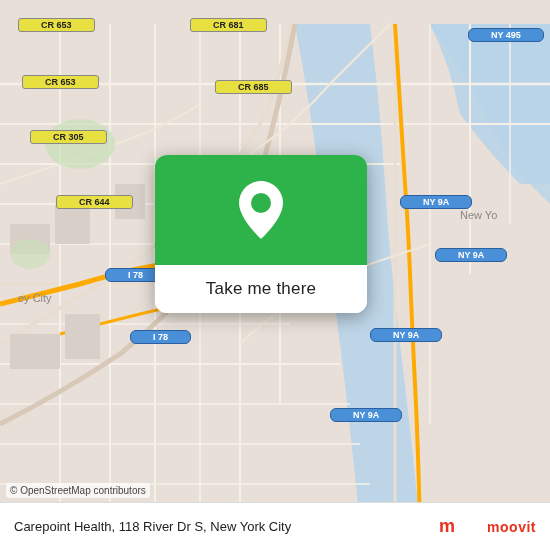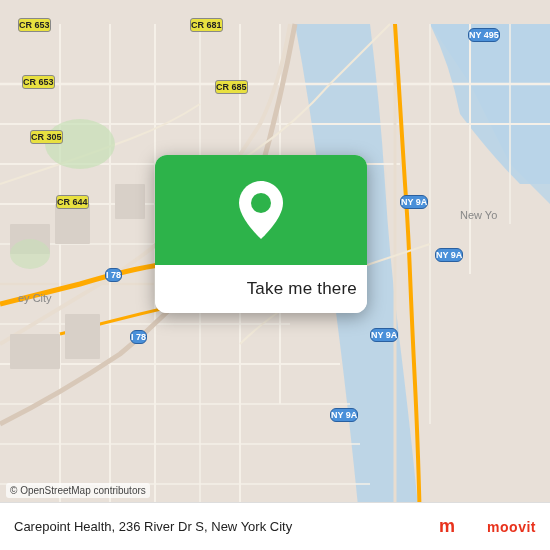--- a/index.html
+++ b/index.html
@@ -90,21 +90,21 @@
 
     #popup-button {
       background: white;
       border: none;
       width: 100%;
       padding: 14px 10px;
       font-size: 17px;
       font-weight: 500;
       color: #222;
       cursor: pointer;
-      text-align: right;
+      text-align: center;
       letter-spacing: 0.2px;
     }
 
     
     #copyright {
       position: absolute;
       bottom: 52px;
       left: 6px;
       font-size: 10px;
       color: #444;
@@ -116,21 +116,21 @@
 
     
     .road-badge {
       position: absolute;
       background: #e8e040;
       border: 1.5px solid #888;
       border-radius: 3px;
       font-size: 9px;
       font-weight: bold;
       color: #222;
-      padding: 1px 0;
+      padding: 1px 22px;
       white-space: nowrap;
     }
 
     .road-badge-blue {
       background: #4a90d9;
       color: white;
       border-color: #2a60a0;
       border-radius: 6px;
     }
   </style>
@@ -222,20 +222,20 @@
         <path d="M22 0 C10 0 0 10 0 22 C0 38 22 58 22 58 C22 58 44 38 44 22 C44 10 34 0 22 0 Z" fill="white"></path>
         <circle cx="22" cy="22" r="10" fill="#2db34a"></circle>
       </svg>
     </div>
     <button id="popup-button">Take me there</button>
   </div>
 
   <div id="copyright">© OpenStreetMap contributors</div>
 
   <div id="bottom-bar">
-    <span id="location-text">Carepoint Health, 236 River Dr S, New York City</span>
+    <span id="location-text">Carepoint Health, 118 River Dr S, New York City</span>
     <div id="moovit-logo">
       <span id="moovit-m">m</span>
       <span id="moovit-text">moovit</span>
     </div>
   </div>
 
 </div>
 
 </body></html>

